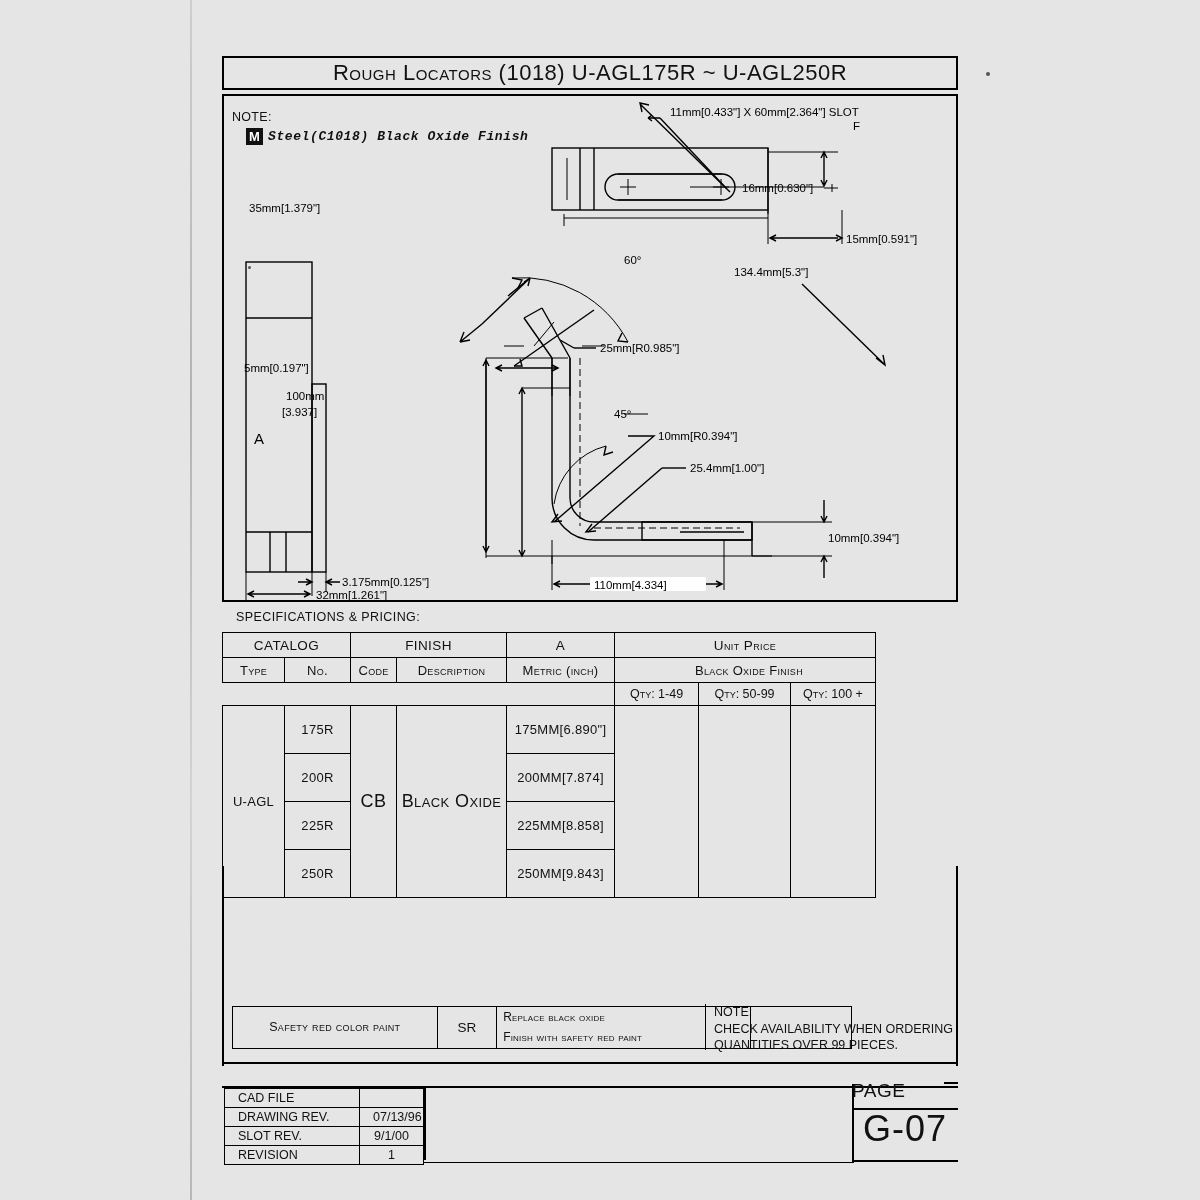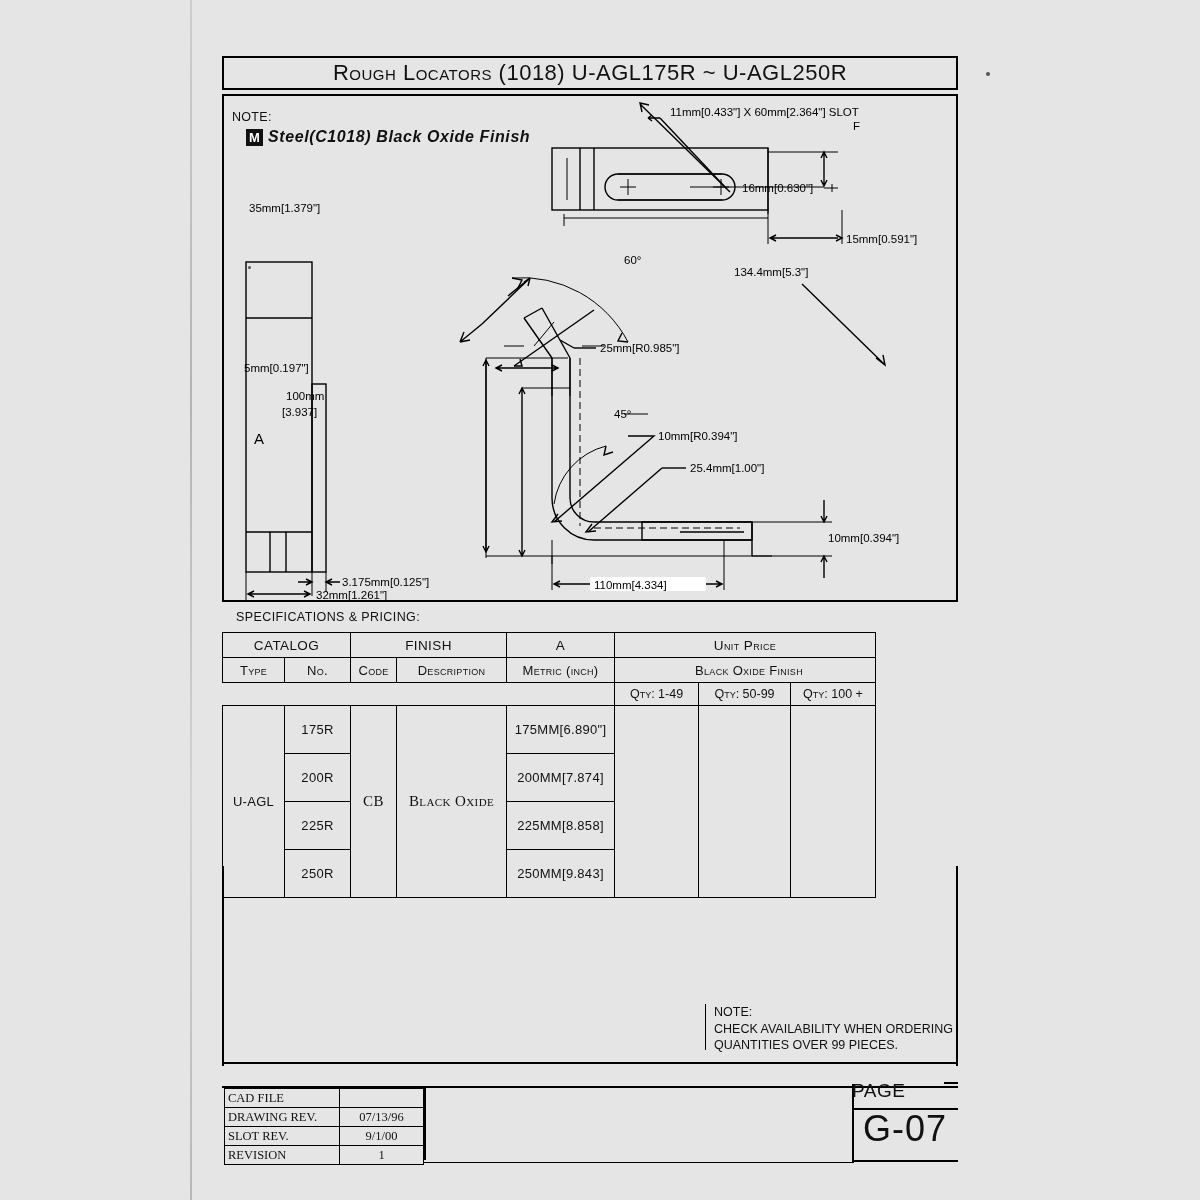--- a/index.html
+++ b/index.html
@@ -36,21 +36,21 @@
   }
 
   .note-block{position:absolute;left:8px;top:14px;}
   .note-label{font-size:12.5px;letter-spacing:.3px;}
   .note-row{display:flex;align-items:center;margin-top:4px;margin-left:14px;}
   .mbox{
     width:17px;height:17px;background:#111;color:#fff;
     font-size:13px;font-weight:bold;display:flex;align-items:center;justify-content:center;
     margin-right:5px;
   }
-  .note-text{font-size:16px;font-style:italic;font-weight:bold;letter-spacing:.6px;}
+  .note-text{font-size:13px;font-style:italic;font-weight:bold;letter-spacing:.6px;font-family:Liberation Mono, monospace;}
 
   
   .dwg{position:absolute;left:0;top:0;width:736px;height:508px;}
   .dwg text{font-family:"Liberation Sans", sans-serif;font-size:11.5px;fill:#000;}
   .dwg .ln{stroke:#000;fill:none;stroke-width:1.4;}
   .dwg .thin{stroke:#000;fill:none;stroke-width:1;}
   .dwg .dash{stroke:#000;fill:none;stroke-width:1;stroke-dasharray:7 4;}
 
   
   .spec-title{
@@ -62,21 +62,21 @@
     font-size:12.5px;
   }
   table.spec td,table.spec th{
     border:1.4px solid #000;padding:0;text-align:center;vertical-align:middle;
     font-weight:normal;
   }
   table.spec .hdr{height:24px;font-variant:small-caps;font-size:13.5px;letter-spacing:.4px;}
   table.spec .hdr2{height:24px;font-variant:small-caps;font-size:13px;letter-spacing:.3px;}
   table.spec .qty{height:22px;font-variant:small-caps;font-size:12.5px;}
   table.spec .bodycell{height:47px;font-size:13px;letter-spacing:.3px;}
-  table.spec .bo{font-variant:small-caps;font-size:15px;letter-spacing:.4px;font-family:Liberation Serif, serif;}
+  table.spec .bo{font-variant:small-caps;font-size:18px;letter-spacing:.4px;}
   .lhdr{text-align:left;padding-left:8px !important;}
 
   .lower-box{
     position:absolute;left:222px;top:866px;width:736px;height:200px;
     border-left:2px solid #000;border-right:2px solid #000;box-sizing:border-box;
   }
 
   
   table.sr{
     position:absolute;left:232px;top:1006px;width:620px;
@@ -96,21 +96,21 @@
     position:absolute;left:232px;top:1066px;width:730px;font-size:13.5px;letter-spacing:.1px;
     font-variant:small-caps;
   }
   .hr-addr{position:absolute;left:222px;top:1062px;width:736px;height:2px;background:#000;}
   .hr-addr2{position:absolute;left:222px;top:1086px;width:736px;height:2px;background:#000;}
 
   table.tb{
     position:absolute;left:224px;top:1088px;width:200px;
     border-collapse:collapse;table-layout:fixed;font-size:12.5px;
   }
-  table.tb td{border:1.2px solid #000;height:18px;padding:0 3px;white-space:nowrap;font-family:Liberation Serif, serif;}
+  table.tb td{border:1.2px solid #000;height:18px;padding:0 13px;white-space:nowrap;}
   .tb-k{width:108px;}
   .tb-v{text-align:center;}
 
   .tb-tail{position:absolute;left:424px;top:1088px;width:430px;height:74px;
            border-bottom:1.6px solid #000;}
   .tb-tick{position:absolute;width:1.6px;background:#000;}
 
   .page-box{
     position:absolute;left:852px;top:1080px;width:106px;height:82px;
     box-sizing:border-box;
@@ -358,20 +358,39 @@
     </tr>
     <tr>
       <td class="bodycell">250R</td>
       <td class="bodycell">250MM[9.843]</td>
     </tr>
   </tbody>
     </table>
 
   <div class="lower-box"></div>
 
+  <table class="sr">
+    <colgroup>
+      <col style="width:158px">
+        <col style="width:46px">
+      <col style="width:196px">
+        <col style="width:78px">
+    </colgroup>
+    <tbody>
+        <tr>
+      <td class="sr-red">Safety red color paint</td>
+      <td class="sr-code">SR</td>
+      <td class="sr-desc">
+        <div>Replace black oxide</div>
+        <div>Finish with safety red paint</div>
+      </td>
+      <td></td>
+    </tr>
+  </tbody>
+    </table>
 
   <div class="sr-note">
     <div>NOTE:</div>
     <div>CHECK AVAILABILITY WHEN ORDERING</div>
     <div>QUANTITIES OVER 99 PIECES.</div>
   </div>
 
   <div class="hr-addr"></div>
   <div class="hr-addr2"></div>
 

